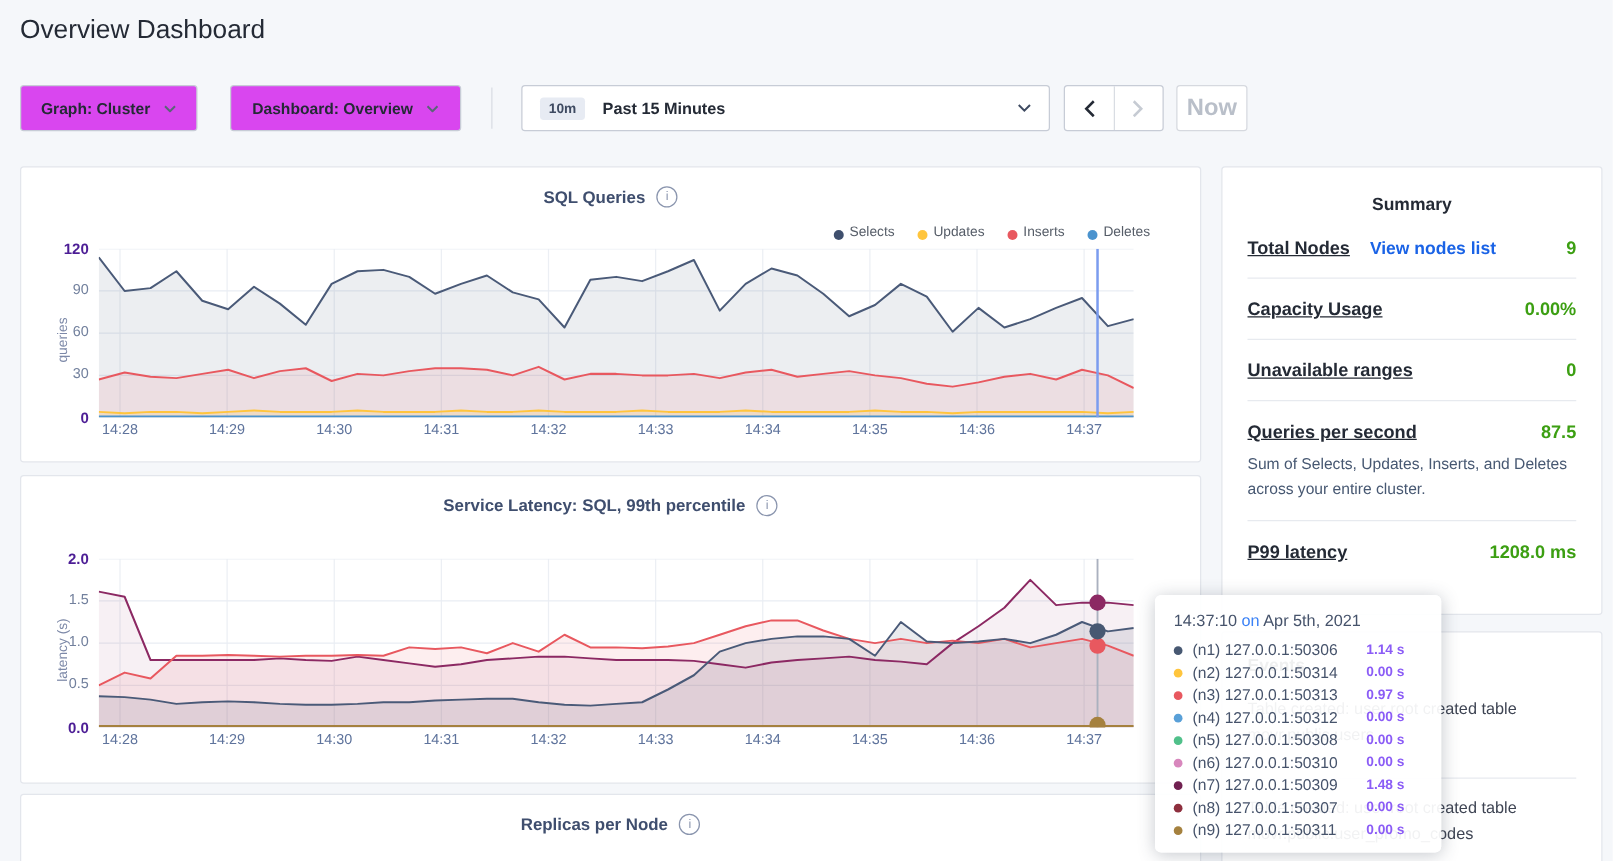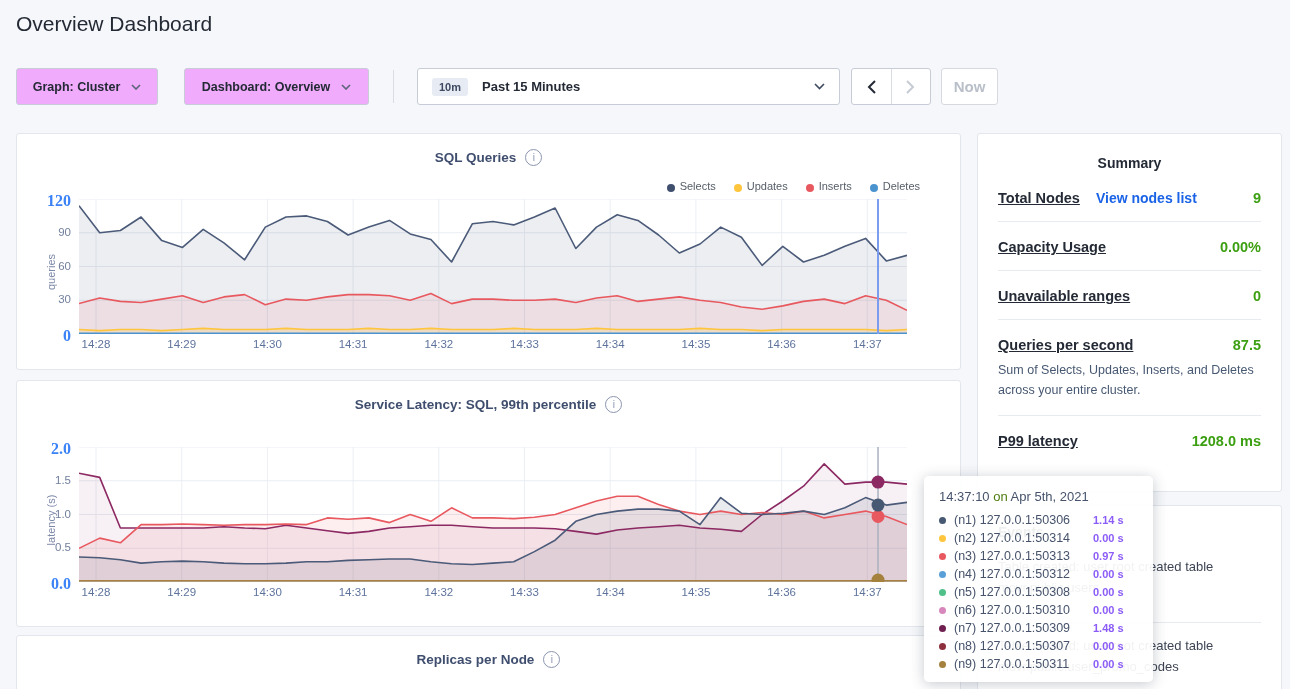--- a/index.html
+++ b/index.html
@@ -2,36 +2,36 @@
 <html><head>
 <meta charset="utf-8">
 <style>
   html,body{margin:0;padding:0;}
   .page{position:relative;width:1290px;height:689px;background:#f5f7fa;overflow:hidden;
         font-family:"Liberation Sans",sans-serif;color:#242a35;}
   .page-title{position:absolute;left:16px;top:12px;margin:0;font-size:21px;font-weight:500;color:#242a35;}
 
   
   .dd{position:absolute;top:68px;height:37px;display:flex;align-items:center;justify-content:center;gap:11px;
-      background:#f0abfc;border:1px solid #c7ccd6;border-radius:3px;font-weight:700;font-size:12.5px;color:#242a35;cursor:pointer;
+      background:#d946ef;border:1px solid #c7ccd6;border-radius:3px;font-weight:700;font-size:12.5px;color:#242a35;cursor:pointer;
       font-family:"Liberation Sans",sans-serif;}
   #dd-graph{left:16px;width:142px;}
   #dd-dashboard{left:184px;width:185px;}
   .vdiv{position:absolute;left:393px;top:70px;width:1px;height:33px;background:#d9dde3;}
   .time-picker{position:absolute;left:417px;top:68px;width:423px;height:37px;display:flex;align-items:center;gap:14px;
       background:#fff;border:1px solid #c7ccd6;border-radius:3px;padding:0 14px;box-sizing:border-box;cursor:pointer;
       font-family:"Liberation Sans",sans-serif;}
   .time-badge{background:#e7ebf3;border-radius:3px;padding:3px 7px;font-size:11px;font-weight:700;color:#3e4a61;}
   .time-label{flex:1;text-align:left;font-weight:700;font-size:13px;color:#242a35;}
   .pager{position:absolute;left:851px;top:68px;width:80px;height:37px;display:flex;background:#fff;
       border:1px solid #c7ccd6;border-radius:3px;box-sizing:border-box;}
   .pager button{flex:1;background:none;border:none;display:flex;align-items:center;justify-content:center;cursor:pointer;}
   .pager button:first-child{border-right:1px solid #d9dde3;}
   .now-btn{position:absolute;left:941px;top:68px;width:57px;height:37px;background:#fff;border:1px solid #d6d9df;
-      border-radius:3px;font-weight:700;font-size:15px;color:#b9bfc9;font-family:"Liberation Sans",sans-serif;}
+      border-radius:3px;font-weight:700;font-size:19px;color:#b9bfc9;font-family:"Liberation Sans",sans-serif;}
 
   
   .card{position:absolute;background:#fff;border:1px solid #e3e6ec;border-radius:3px;box-sizing:border-box;}
   #card-sql{left:16px;top:133px;width:945px;height:237px;}
   #card-latency{left:16px;top:380px;width:945px;height:247px;}
   #card-replicas{left:16px;top:635px;width:945px;height:120px;}
   #card-summary{left:977px;top:133px;width:305px;height:359px;}
   #card-events{left:977px;top:505px;width:305px;height:300px;}
 
   .chart-title{position:absolute;top:15px;left:0;right:0;display:flex;justify-content:center;align-items:center;gap:9px;}
@@ -40,21 +40,21 @@
       display:flex;align-items:center;justify-content:center;line-height:1;}
   .legend{position:absolute;top:46px;right:40px;display:flex;gap:18px;}
   .legend-item{display:flex;align-items:flex-end;gap:5px;font-size:11px;color:#565d68;}
   .legend-dot{width:8px;height:8px;border-radius:50%;}
   .ylabel-rot{position:absolute;left:4px;width:135px;text-align:center;font-size:11px;color:#7d89a8;
       transform:rotate(-90deg);transform-origin:center;}
   #card-sql .ylabel-rot{top:132px;left:-34px;}
   #card-latency .ylabel-rot{top:133px;left:-34px;}
   .yaxis{position:absolute;left:0;width:54px;height:135px;}
   .ytick{position:absolute;right:0;width:54px;text-align:right;font-size:11.5px;color:#72809d;}
-  .ytick.end{font-weight:700;color:#3b82f6;font-size:16px;font-family:Liberation Serif, serif;}
+  .ytick.end{font-weight:700;color:#4c1d95;font-size:12px;}
   .plot{position:absolute;left:62px;width:828px;height:135px;}
   .plot svg{display:block;overflow:hidden;}
   .xaxis{position:absolute;left:62px;width:828px;height:16px;}
   .xtick{position:absolute;width:50px;text-align:center;font-size:11.5px;color:#5e739c;}
 
   
   .sum-title{text-align:center;font-weight:700;font-size:14px;color:#242a35;margin:21px 0 2px;}
   .sum-row{display:flex;align-items:baseline;padding:17px 20px 15px;}
   .sum-label{font-weight:700;font-size:14.5px;color:#242a35;text-decoration:underline;}
   .sum-link{font-weight:700;font-size:14px;color:#1a63e6;margin-left:16px;text-decoration:none;cursor:pointer;}
@@ -64,21 +64,21 @@
 
   
   .events-title{margin:18px 20px 10px;font-weight:700;font-size:14px;color:#242a35;}
   .event-item{margin:0 20px;padding:6px 0 16px;font-size:13px;color:#3e4453;line-height:21px;cursor:pointer;}
   .event-div{border:none;border-top:1px solid #e7eaef;margin:8px 20px 6px;}
 
   
   .tooltip{position:absolute;left:924px;top:476px;width:229px;height:206px;background:rgba(255,255,255,.93);
       border-radius:5px;box-shadow:0 2px 14px rgba(50,60,80,.28);padding:13px 0 0 15px;box-sizing:border-box;z-index:30;}
   .tt-head{font-size:13px;color:#46536b;margin-bottom:7px;}
-  .tt-head .tt-on{color:#4d7c0f;}
+  .tt-head .tt-on{color:#3b82f6;}
   .tt-row{display:flex;align-items:center;height:18px;gap:8px;}
   .tt-dot{width:7px;height:7px;border-radius:50%;flex:none;}
   .tt-label{font-size:12.5px;color:#46536b;width:131px;white-space:nowrap;}
   .tt-val{font-size:11px;font-weight:700;color:#8b5cf6;white-space:nowrap;}
 </style>
 </head>
 <body>
 
 <div class="page">
 

